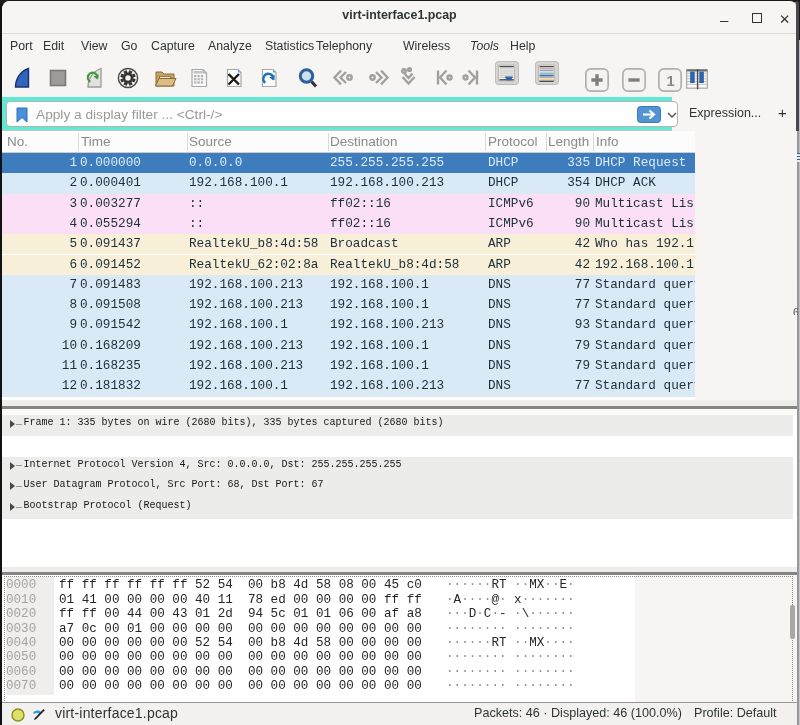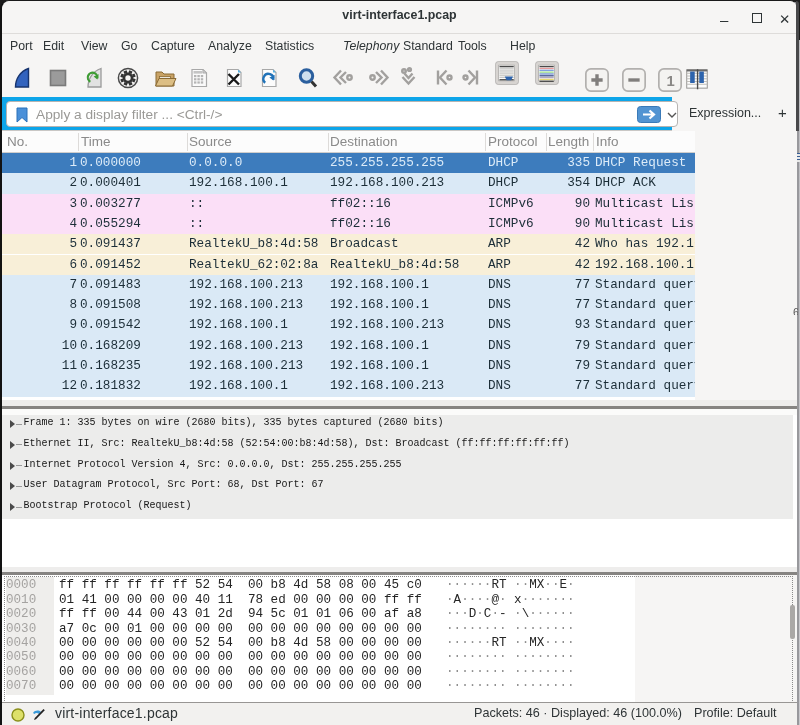--- a/index.html
+++ b/index.html
@@ -20,21 +20,21 @@
 
 
 #menubar { position:absolute; left:0px; top:34px; width:795px; height:24px; background:#f6f5f4; font-size:12.3px; color:#2e3436;}
 #menubar span { position:absolute; top:3.5px; }
 
 
 #toolbar { position:absolute; left:0px; top:58px; width:797px; height:38px; background:#f6f5f4; }
 .tbi { position:absolute; top:7px; width:24px; height:24px; }
 
 
-#filterbar { position:absolute; left:0px; top:96px; width:670px; height:34px; background:#0ea5e9; border-bottom:1px solid #c9c7c5;}
+#filterbar { position:absolute; left:0px; top:96px; width:670px; height:34px; background:#5eead4; border-bottom:1px solid #c9c7c5;}
 #ffield { position:absolute; left:4px; top:4px; width:672px; height:26px; background:#fff; border:1px solid #b6b4b2; border-radius:4px; }
 #fph { position:absolute; left:29px; top:5px; color:#9a9996; font-size:13.7px;}
 
 
 #plist { position:absolute; left:0px; top:130px; width:693px; height:269px; background:#fff; overflow:hidden; }
 #phead { position:absolute; left:0; top:0; width:100%; height:22px; background:#fcfcfc; border-bottom:1px solid #d0cecc; color:#8a8a8a; font-size:13.5px; }
 #phead span { position:absolute; top:3px; }
 .hsep { position:absolute; top:2px; width:1px; height:18px; background:#dddbd9; }
 .prow { position:absolute; left:0; width:749px; height:20.3px; font-size:12.7px;
   font-family:"Liberation Mono", monospace; color:#1c2e38; white-space:pre; overflow:hidden; }
@@ -89,23 +89,23 @@
     <div class="winbtn" style="left:777px;top:10px;font-size:13.5px;">✕</div>
   </div>
   <div id="menubar">
     <span style="left:8px;">Port</span>
     <span style="left:41px;">Edit</span>
     <span style="left:79px;">View</span>
     <span style="left:119px;">Go</span>
     <span style="left:149px;">Capture</span>
     <span style="left:206px;">Analyze</span>
     <span style="left:263px;">Statistics</span>
-    <span style="left:341px;font-style:italic;">Telephony</span>
-    <span style="left:401px;">Standard</span>
-    <span style="left:456px;">Tools</span>
+    <span style="left:314px;">Telephony</span>
+    <span style="left:401px;">Wireless</span>
+    <span style="left:468px;font-style:italic;">Tools</span>
     <span style="left:508px;">Help</span>
   </div>
   <div id="toolbar">
       <svg class="tbi" style="left:8px;top:7px;" width="24" height="24" viewBox="0 0 24 24">
         <path d="M5.5 21 C5.5 13 10 5.5 18.5 2.5 L18.5 21 Z" fill="#3263be" stroke="#17346e" stroke-width="1.4"></path>
       </svg>
       <svg class="tbi" style="left:44px;top:7px;" width="24" height="24" viewBox="0 0 24 24">
         <rect x="4.5" y="4.5" width="15" height="15" fill="#9b9b9b" stroke="#7a7a7a" stroke-width="1.6"></rect>
       </svg>
       <svg class="tbi" style="left:80px;top:7px;" width="24" height="24" viewBox="0 0 24 24">
@@ -314,21 +314,20 @@
   </div>
   <div id="dsplit">
       <div class="g1"></div>
       <div class="g2"></div>
     </div>
   <div id="hsplit2">
       <div class="g2"></div>
     </div>
   <div id="details">
     <div class="drow" style="top:0.0px;"><div class="tri"></div><div class="tridash"></div><div class="dtx">Frame 1: 335 bytes on wire (2680 bits), 335 bytes captured (2680 bits)</div></div>
-    <div class="drow" style="top:20.8px;"><div class="tri"></div><div class="tridash"></div><div class="dtx">Ethernet II, Src: RealtekU_b8:4d:58 (52:54:00:b8:4d:58), Dst: Broadcast (ff:ff:ff:ff:ff:ff)</div></div>
     <div class="drow" style="top:41.6px;"><div class="tri"></div><div class="tridash"></div><div class="dtx">Internet Protocol Version 4, Src: 0.0.0.0, Dst: 255.255.255.255</div></div>
     <div class="drow" style="top:62.4px;"><div class="tri"></div><div class="tridash"></div><div class="dtx">User Datagram Protocol, Src Port: 68, Dst Port: 67</div></div>
     <div class="drow" style="top:83.2px;"><div class="tri"></div><div class="tridash"></div><div class="dtx">Bootstrap Protocol (Request)</div></div>
   </div>
   <div id="hexpane">
     <div id="hexfocus"></div>
     <div id="hexsbh"></div>
     <div id="hexoff">0000
 0010
 0020

